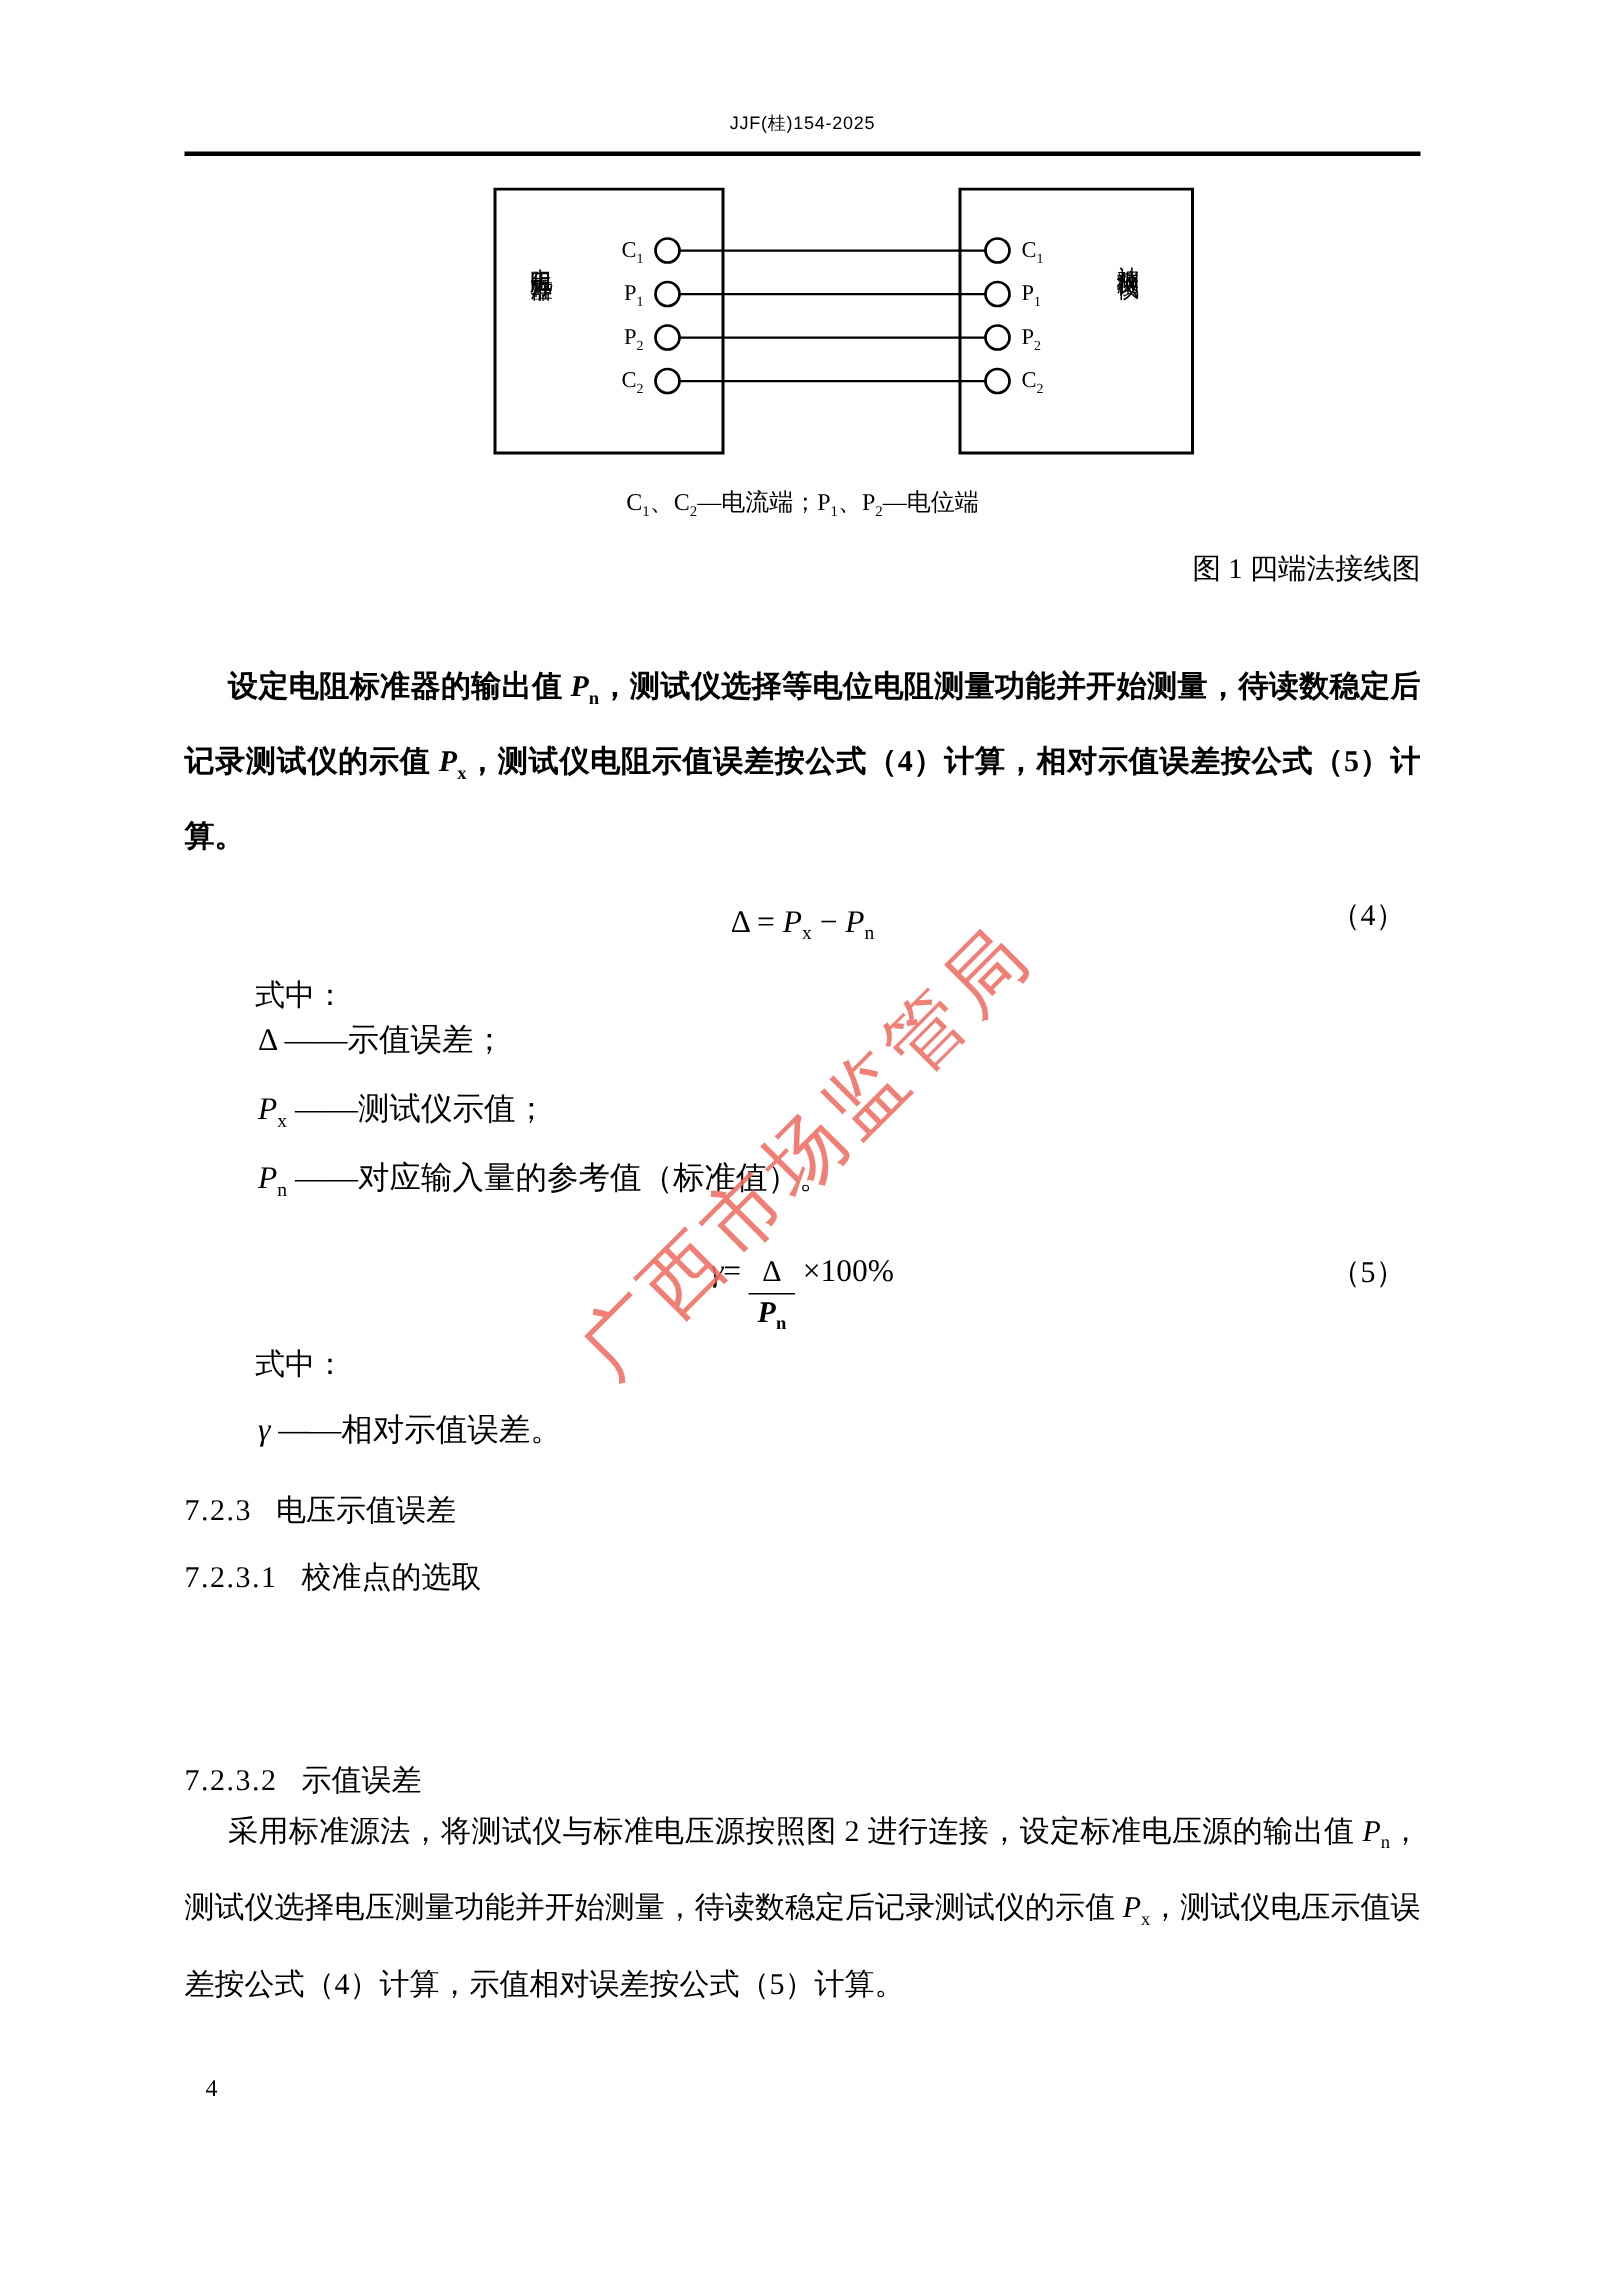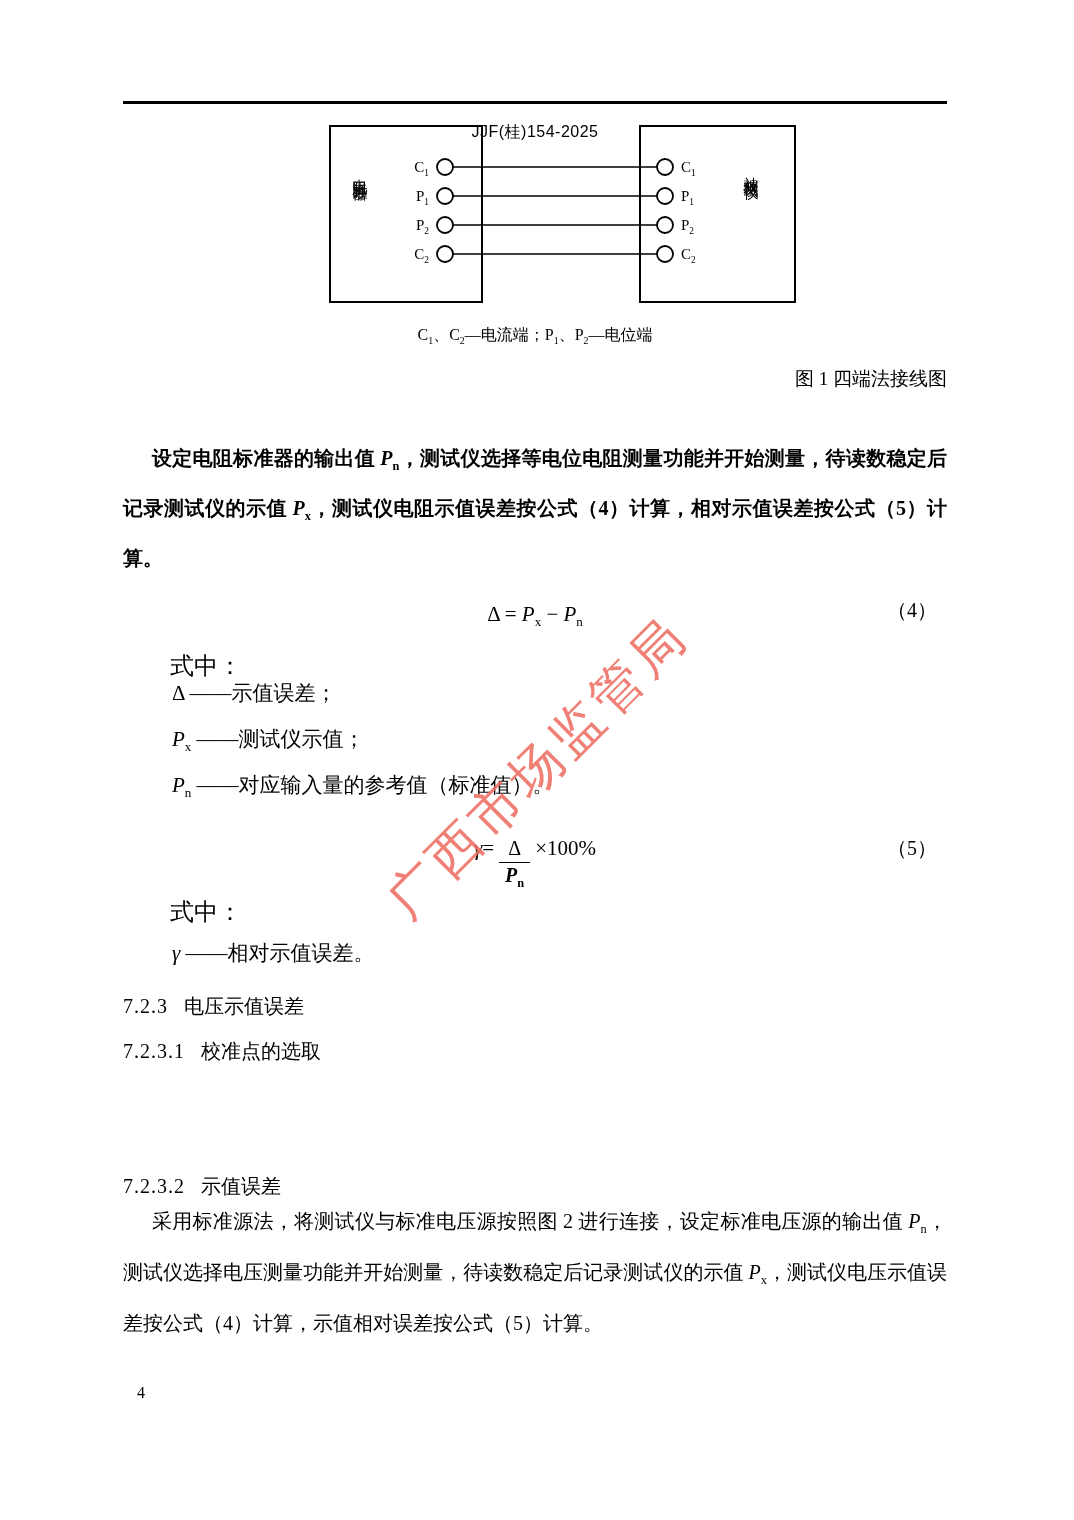--- a/index.html
+++ b/index.html
@@ -1,21 +1,21 @@
 <!DOCTYPE html>
 <html><head>
 <meta charset="utf-8">
 <style>
   html,body{margin:0;padding:0;background:#ffffff;}
   .page{position:relative;width:1074px;height:1520px;background:#ffffff;overflow:hidden;
         font-family:"Liberation Serif","DejaVu Serif",serif;color:#000;}
   .content{position:absolute;left:123px;top:0;width:824px;height:100%;}
 
   .header-text{position:absolute;top:74px;left:0;width:100%;text-align:center;
-        font-size:16px;font-family:"Liberation Sans","DejaVu Sans",sans-serif;letter-spacing:.5px;margin-top:48px;}
+        font-size:12px;font-family:"Liberation Sans","DejaVu Sans",sans-serif;letter-spacing:.5px;}
   .header-rule{position:absolute;top:101px;left:0;width:100%;height:3px;background:#000;}
 
   .diagram{position:absolute;top:125px;left:0;width:824px;height:186px;}
   .diagram svg{position:absolute;left:0;top:0;}
   .vlabel{position:absolute;writing-mode:vertical-rl;font-size:15px;letter-spacing:2px;line-height:1;}
   .tlabel{position:absolute;font-size:15px;line-height:20px;}
   .tlabel.left{text-align:right;width:44px;}
   sub{font-size:.62em;line-height:0;}
   i{font-style:italic;}
 
@@ -28,21 +28,21 @@
   #para3{top:1196px;line-height:51px;}
 
   .formula-row{position:absolute;left:0;width:824px;display:flex;align-items:flex-end;justify-content:center;font-size:21px;}
   #formula4{top:593px;height:34px;}
   #formula5{top:808px;height:80px;}
   .ftag{position:absolute;right:10px;top:50%;transform:translateY(-50%);font-size:20px;}
   .frac{display:inline-flex;flex-direction:column;align-items:center;margin:0 5px;font-size:20px;line-height:1.25;}
   .frac .num{padding:0 2px 1px;}
   .frac .den{border-top:1.6px solid #000;padding:0 6px;font-weight:bold;}
 
-  .where{position:absolute;left:47px;font-size:24px;}
+  .where{position:absolute;left:47px;font-size:20px;}
   #where1{top:650px;} #where2{top:896px;}
   .defs{position:absolute;left:49px;font-size:21px;}
   #defs1{top:670px;line-height:46px;}
   #def4{top:939px;}
 
   .sec{position:absolute;left:0;font-size:20px;}
   .sec .num{font-family:"Liberation Serif","DejaVu Serif",serif;margin-right:16px;letter-spacing:1px;}
   .sec .title{font-family:"Liberation Sans","DejaVu Sans",sans-serif;}
   #sec723{top:993px;} #sec7231{top:1038px;} #sec7232{top:1173px;}
 

